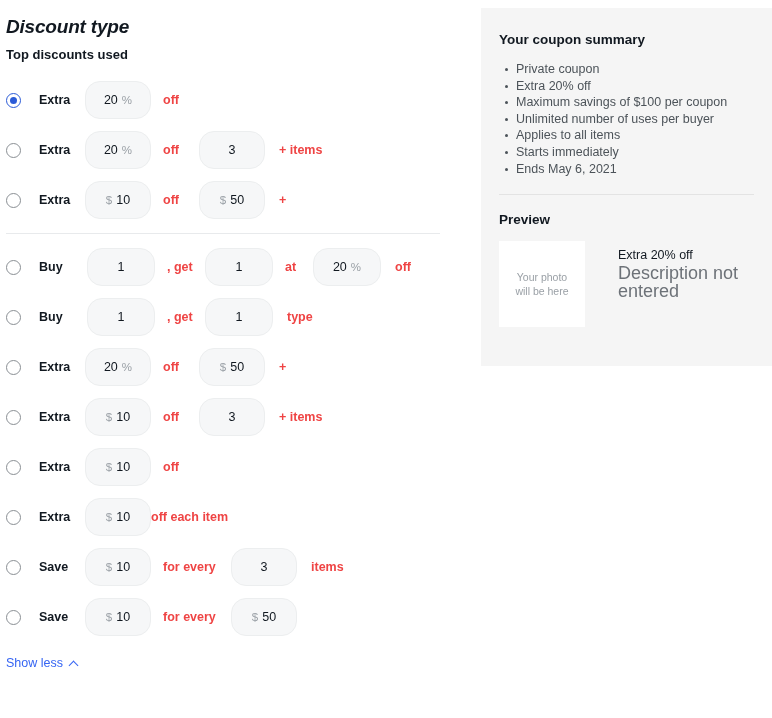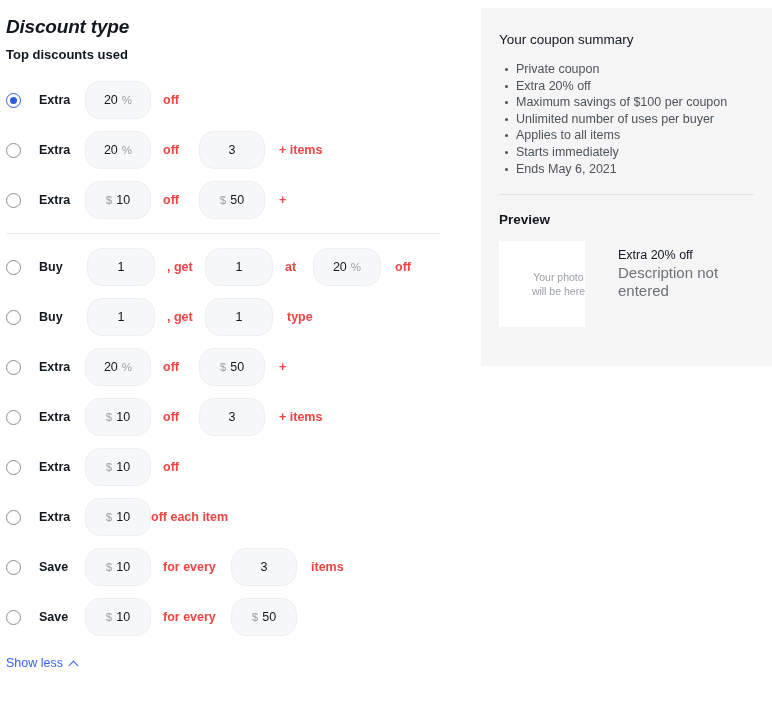--- a/index.html
+++ b/index.html
@@ -141,21 +141,21 @@
   
   .summary-panel {
     position: absolute;
     left: 481px; top: 8px;
     width: 291px; height: 358px;
     background: #f5f5f5;
   }
   .summary-inner { padding: 24px 18px 0 18px; }
   .summary-title {
     font-size: 13.5px;
-    font-weight: normal;
+    font-weight: bold;
     color: #111820;
     margin: 0 0 14px 0;
   }
   .summary-list {
     margin: 0; padding: 0 0 0 17px;
     list-style: none;
   }
   .summary-list li {
     font-size: 12.5px;
     color: #4c5359;
@@ -182,36 +182,36 @@
     color: #111820;
     margin: 17px 0 14px 0;
   }
   .preview-row { display: flex; align-items: flex-start; }
   .photo-box {
     width: 86px; height: 86px;
     background: #ffffff;
     flex: 0 0 auto;
     display: flex;
     align-items: center;
-    justify-content: flex-end;
+    justify-content: center;
     text-align: center;
   }
   .photo-box span {
     font-size: 10.5px;
     color: #9aa0a6;
     line-height: 14px;
   }
   .preview-text { margin-left: 33px; padding-top: 5px; }
   .preview-headline {
     font-size: 12.5px;
     color: #111820;
     line-height: 18px;
   }
   .preview-desc {
-    font-size: 15px;
+    font-size: 18px;
     color: #6d7278;
     line-height: 18px;
   }
 </style>
 </head>
 <body>
 
 <div id="page">
 
   <div class="left-col">

